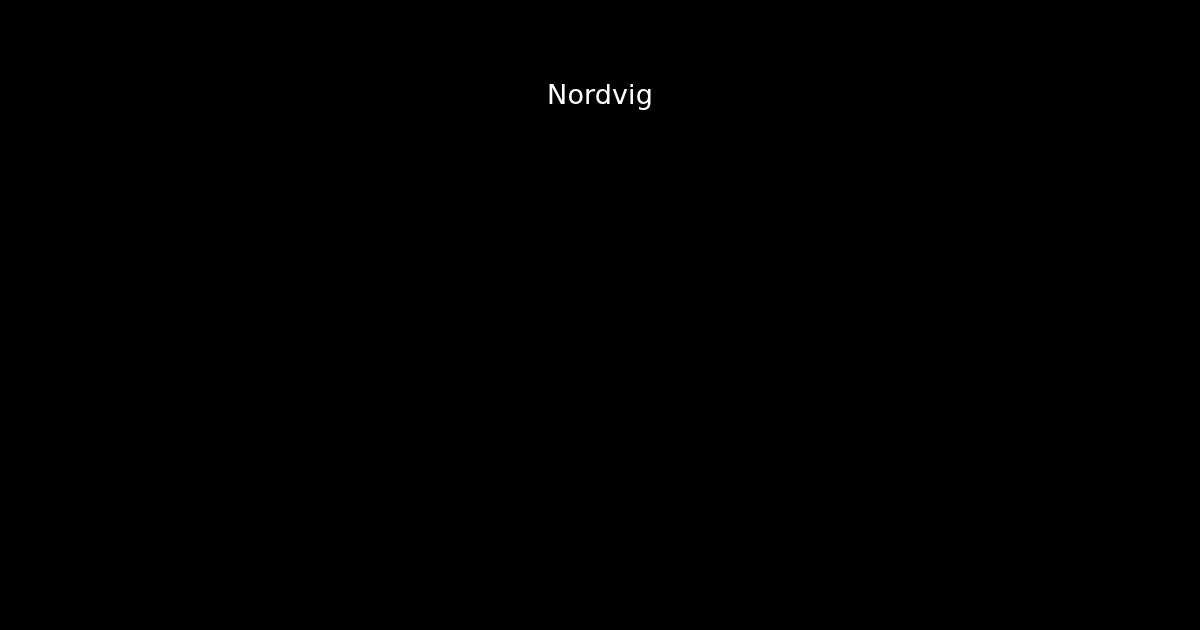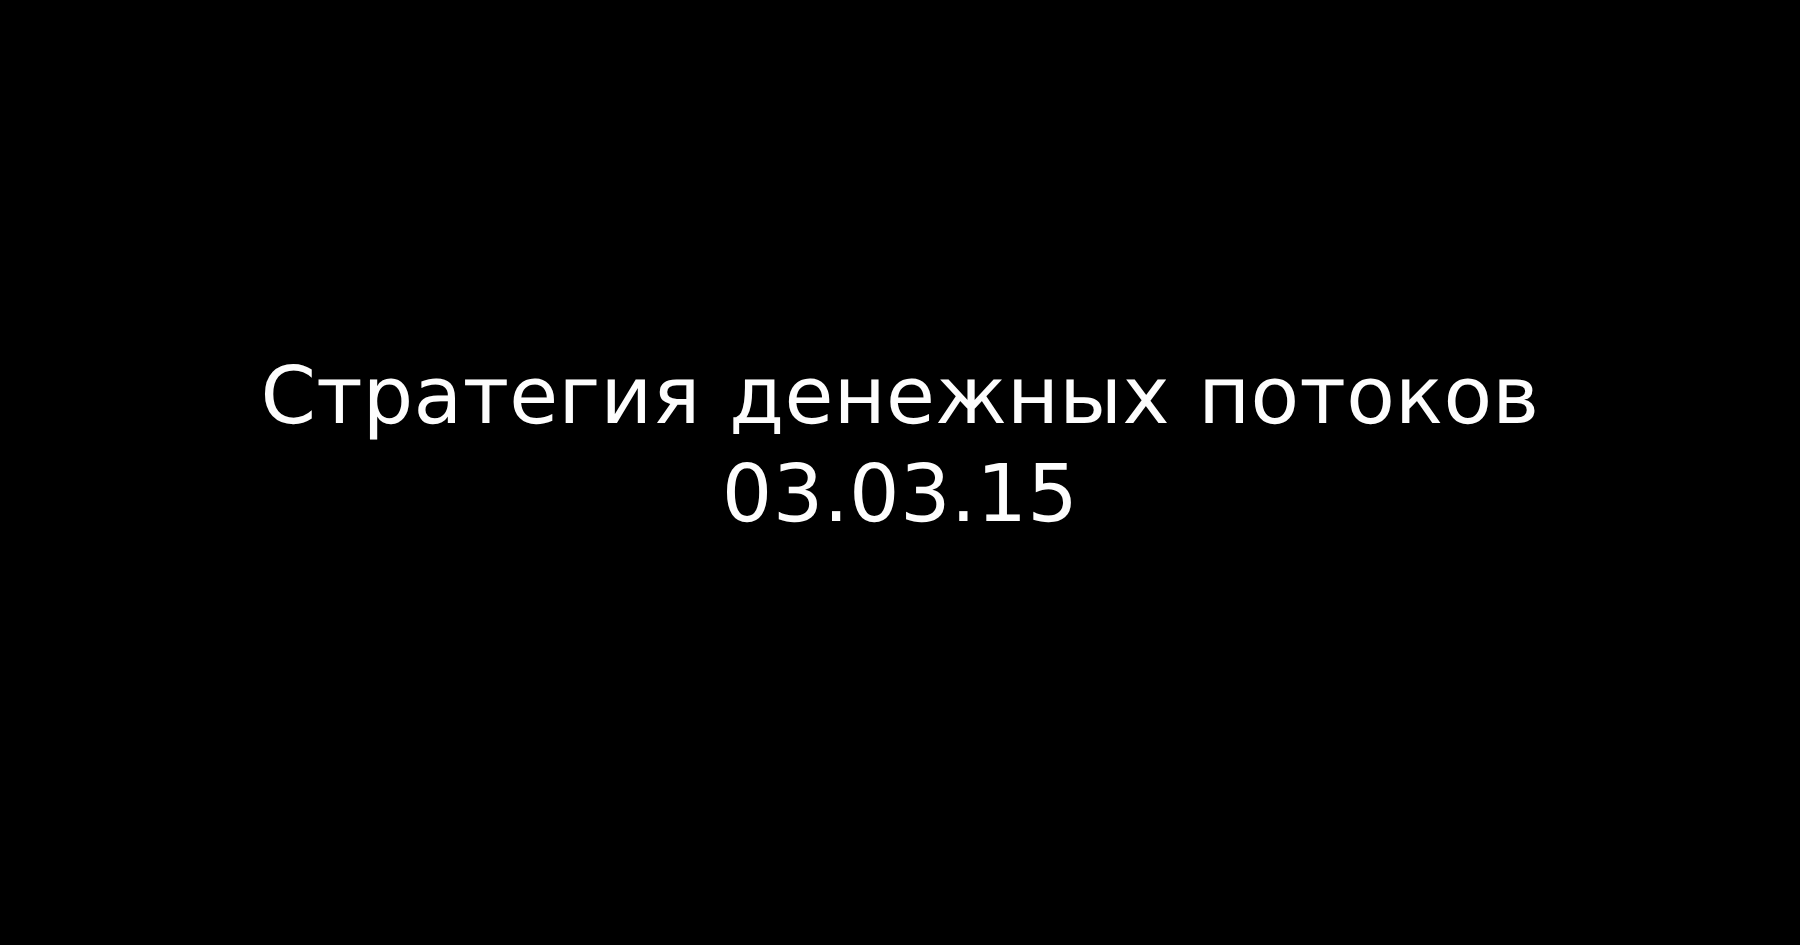--- a/index.html
+++ b/index.html
@@ -66,21 +66,16 @@
   .headline-date {
     font-feature-settings: "onum" 1;
     font-variant-numeric: oldstyle-nums;
   }
 </style>
 </head>
 <body>
 
 <div class="og-card">
 
+  <div class="site-name">Nordvig</div>
 
-  <div class="headline-block">
-    <h1 class="headline">
-      <span>Стратегия денежных потоков</span>
-      <span class="headline-date">03.03.15</span>
-    </h1>
-  </div>
 
 </div>
 
 </body></html>

